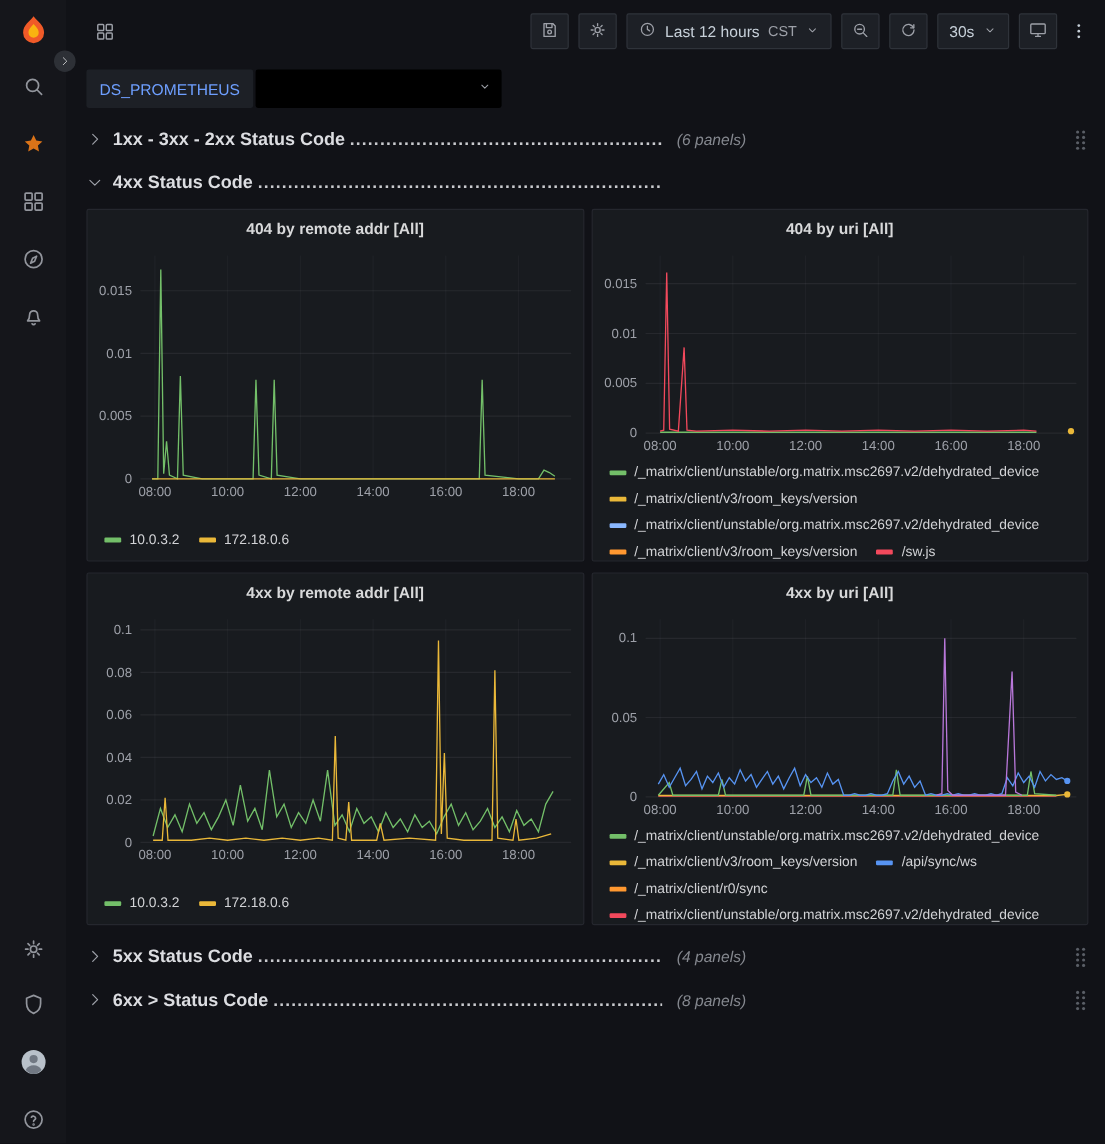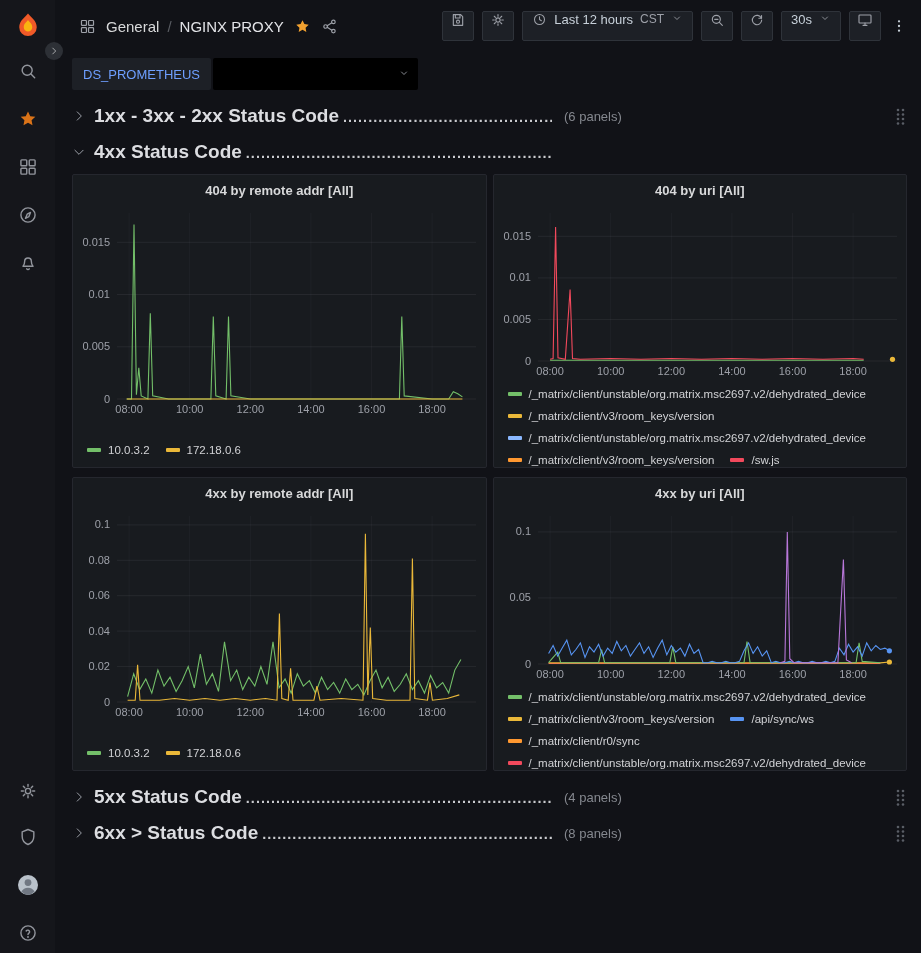--- a/index.html
+++ b/index.html
@@ -23,21 +23,21 @@
 
   .topbar{height:52px;display:flex;align-items:center;padding:0 12px 0 24px;flex-shrink:0}
   .bc-icon{display:flex;margin-right:10px}
   .breadcrumb{display:flex;align-items:center;gap:8px;font-size:15px}
   .bc-link{color:#d8d9da;cursor:pointer}
   .bc-sep{color:#5a5d63}
   .bc-title{color:#e3e4e8;font-weight:500;cursor:pointer}
   .star-btn,.share-btn{display:flex;cursor:pointer;margin-left:2px}
 
   .toolbar{margin-left:auto;display:flex;align-items:center;gap:8px}
-  .tbtn{height:30px;display:inline-flex;gap:7px;padding:0 9px;
+  .tbtn{height:30px;display:inline-flex;align-items:center;gap:7px;padding:0 9px;
     background:#1d2026;border:1px solid #2f333a;border-radius:2px;color:#c7d0d9;
     font-size:13px;cursor:pointer;font-family:inherit;white-space:nowrap}
   .tbtn.icon-only{width:32px;justify-content:center;padding:0}
   .tz{color:#9da0a8;font-size:12px}
   .kebab{background:none;border:none;display:flex;cursor:pointer;padding:0 2px}
 
   
   .subnav{height:42px;display:flex;gap:16px;padding:2px 0 0 17px;flex-shrink:0}
   .var-group{display:flex;align-items:center;gap:2px}
   .chip{height:32px;display:inline-flex;align-items:center;gap:8px;padding:0 11px;
@@ -46,23 +46,23 @@
   .value-black{width:205px;height:32px;background:#000;border-radius:2px;display:flex;
     align-items:center;justify-content:flex-end;padding:0 8px;cursor:pointer}
   .value-chip{cursor:pointer}
 
   
   .dash{flex:1;padding:4px 14px 0 17px;overflow:hidden}
   .row-head{display:flex;align-items:center;height:28px;margin:4px 0 8px;cursor:pointer}
   .chev{width:22px;display:flex;align-items:center}
   .chev.open svg{transform:rotate(90deg)}
   .title-leader{display:flex;white-space:nowrap;overflow:hidden;width:458px;align-items:baseline}
-  .row-title{font-size:19px;font-weight:700;color:#dcdde1;margin-right:4px}
+  .row-title{font-size:15px;font-weight:700;color:#dcdde1;margin-right:4px}
   .leader{font-size:14.5px;font-weight:700;color:#c9cace;letter-spacing:1px;overflow:hidden}
-  .panel-count{color:#85888f;font-size:13px;margin-left:12px;white-space:nowrap}
+  .panel-count{font-style:italic;color:#85888f;font-size:13px;margin-left:12px;white-space:nowrap}
   .drag{margin-left:auto;display:flex;cursor:grab;padding-right:2px}
 
   .grid{display:grid;grid-template-columns:1fr 1fr;gap:9px 6px;margin:2px 0 12px}
   .panel{background:#181b1f;border:1px solid #25272e;border-radius:2px;height:294px;
     display:flex;flex-direction:column;overflow:hidden}
   .panel-title{height:30px;flex-shrink:0;display:flex;align-items:center;justify-content:center;
     font-size:13px;font-weight:700;color:#d8d9da;cursor:pointer}
   .chart{width:100%;flex-shrink:0;cursor:crosshair}
   .chart.tall{height:212px}
   .chart.short{height:174px}
@@ -155,38 +155,20 @@
 
     <header class="topbar">
       <span class="bc-icon">
           <svg width="17" height="17" viewBox="0 0 24 24" class="ic">
             <rect x="3.5" y="3.5" width="7" height="7" rx="1"></rect>
             <rect x="13.5" y="3.5" width="7" height="7" rx="1"></rect>
             <rect x="3.5" y="13.5" width="7" height="7" rx="1"></rect>
             <rect x="13.5" y="13.5" width="7" height="7" rx="1"></rect>
           </svg>
         </span>
-      <nav class="breadcrumb">
-        <a class="bc-link">General</a>
-        <span class="bc-sep">/</span>
-        <span class="bc-title">NGINX PROXY</span>
-        <span class="star-btn">
-            <svg width="17" height="17" viewBox="0 0 24 24">
-              <path d="M12 3l2.7 5.6 6.1.8-4.5 4.2 1.1 6-5.4-3-5.4 3 1.1-6L3.2 9.4l6.1-.8z" fill="#f2a12f"></path>
-            </svg>
-          </span>
-        <span class="share-btn">
-            <svg width="17" height="17" viewBox="0 0 24 24" class="ic">
-              <circle cx="6.5" cy="12" r="2.5"></circle>
-              <circle cx="17.5" cy="5.5" r="2.5"></circle>
-              <circle cx="17.5" cy="18.5" r="2.5"></circle>
-              <path d="M8.8 10.9l6.5-4.1M8.8 13.1l6.5 4.1"></path>
-            </svg>
-          </span>
-      </nav>
 
       <div class="toolbar">
         <button class="tbtn icon-only">
             <span><svg width="16" height="16" viewBox="0 0 24 24" class="ic">
                 <path d="M5 4h11l3 3v13H5z"></path>
                 <path d="M8 4v5h7V4"></path>
                 <circle cx="12" cy="14.5" r="2.3"></circle>
               </svg></span>
           </button>
         <button class="tbtn icon-only">

